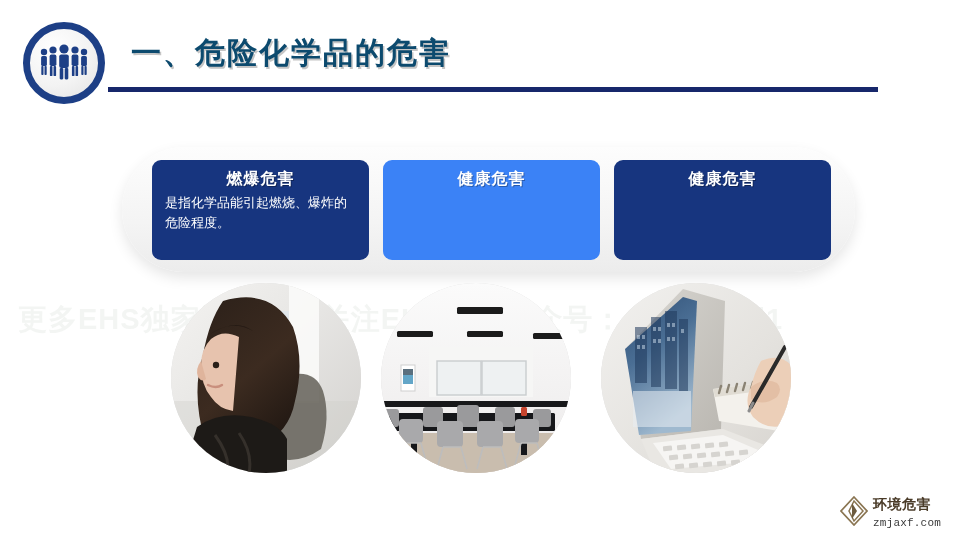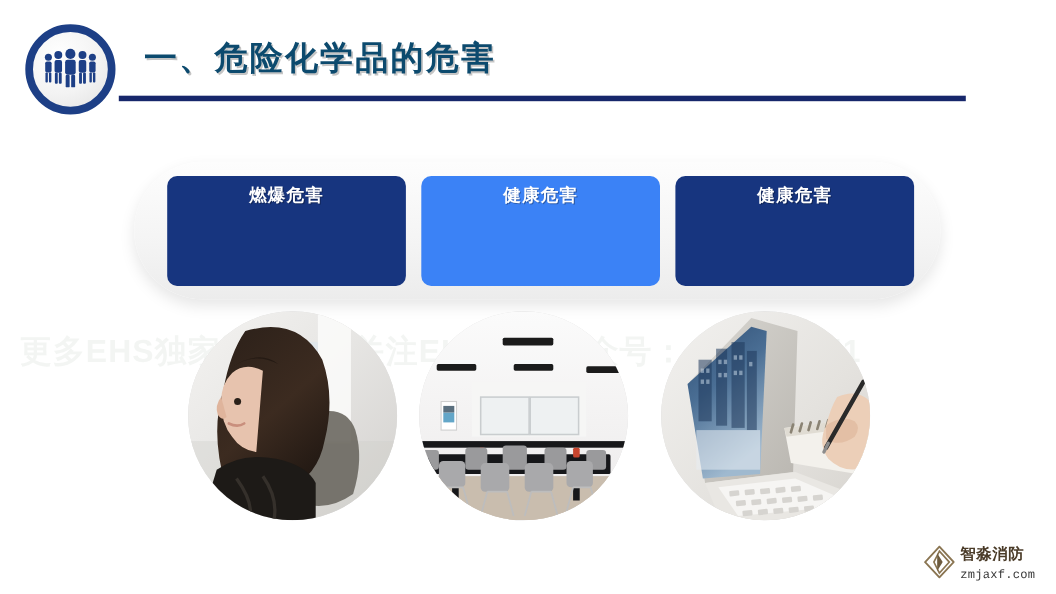--- a/index.html
+++ b/index.html
@@ -207,20 +207,21 @@
   <div id="title-text">一、危险化学品的危害</div>
   <div id="title-rule"></div>
 </div>
 
 <div id="cards-panel"></div>
 
 <div id="cards-row">
 
   <div class="hazard-card navy">
     <div class="card-title">燃爆危害</div>
+    <div class="card-body">是指化学品能引起燃烧、爆炸的危险程度。</div>
   </div>
 
   <div class="hazard-card red">
     <div class="card-title">健康危害</div>
   </div>
 
   <div class="hazard-card navy">
     <div class="card-title">健康危害</div>
   </div>
 
@@ -416,16 +417,16 @@
 
 <div id="footer-logo">
   <span id="logo-mark">
     <svg width="28" height="30" viewBox="0 0 28 30" aria-hidden="true">
       <path d="M14 1 L27 15 L14 29 L1 15 Z" fill="none" stroke="#8a7552" stroke-width="1.7"></path>
       <path d="M14 5 L23 15 L14 25 L9 15 Z" fill="none" stroke="#8a7552" stroke-width="1.5"></path>
       <path d="M12 7 L12 23 L17 15 Z" fill="#6d5b3e"></path>
     </svg>
   </span>
   <span id="logo-text">
-    <span id="logo-name">智淼消防</span><br>
+    <span id="logo-name">环境危害</span><br>
     <span id="logo-url">zmjaxf.com</span>
   </span>
 </div>
 
 </body></html>

